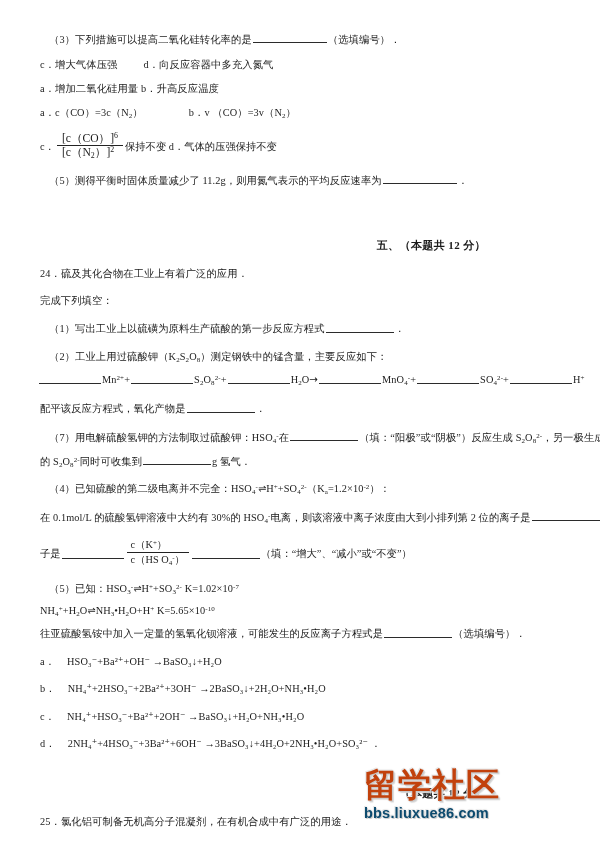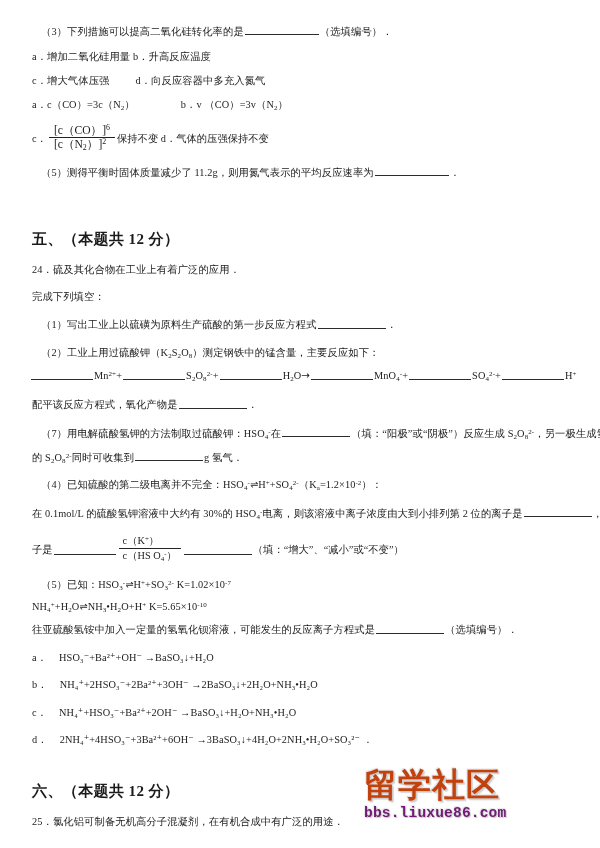--- a/index.html
+++ b/index.html
@@ -7,42 +7,43 @@
     width:600px;height:848px;
     background:#ffffff;
     font-family:"Liberation Serif","DejaVu Serif",serif;
     color:#1b1b1b;
     overflow:hidden;
     position:relative;
   }
   .page{
     position:relative;
     width:524px;height:848px;
-    padding:0;
+    padding:8px;
     box-sizing:border-box;
   }
   .body-wrap{
     padding:26px 30px 0 32px;
     box-sizing:border-box;
   }
   .ln{
     font-size:10.3px;
     line-height:1;
     margin:0 0 14px 0;
     white-space:nowrap;
     letter-spacing:0.1px;
   }
   .ln.tight{margin-bottom:12px;}
   .ln.wide{margin-bottom:17px;}
   .indent{padding-left:9px;}
   .sec-head{
-    font-size:15px;
+    font-size:11px;
     font-weight:bold;
     margin:0 0 16px 0;
     letter-spacing:0.4px;
+    text-align:right;
   }
   .blank{
     display:inline-block;
     border-bottom:1px solid #2b2b2b;
     height:0.82em;
     vertical-align:baseline;
     margin:0 1px;
   }
   .b-md{width:62px;}
   .b-lg{width:68px;}
@@ -90,24 +91,24 @@
     color:#c2410c;
     text-shadow:
       1px 1px 0 #c9c9c9,
       2px 2px 1px #d8d8d8,
       -1px -1px 0 #e6e6e6,
       0 0 2px #bdbdbd;
     line-height:1;
     white-space:nowrap;
   }
   .wm-sub{
-    font-family:Liberation Mono, monospace;
+    font-family:Liberation Sans, sans-serif;
     font-weight:bold;
     font-size:14.5px;
-    color:#701a75;
+    color:#0c4a6e;
     text-shadow:
       1px 1px 0 #cfcfcf,
       -1px -1px 0 #e8e8e8,
       0 0 2px #c4c4c4;
     margin-top:4px;
     letter-spacing:0.2px;
     white-space:nowrap;
   }
   .arrow{font-family:"DejaVu Sans",sans-serif;}
   .eqm{font-family:"DejaVu Sans",sans-serif;font-size:0.95em;}
@@ -115,25 +116,25 @@
 </head>
 <body>
 
 <div class="page">
  <div class="body-wrap">
 
   <div class="ln indent">
     <span>（3）下列措施可以提高二氧化硅转化率的是</span><span class="blank b-xl"></span><span>（选填编号）．</span>
   </div>
 
-  <div class="ln"><span>a．增加二氧化硅用量 b．升高反应温度</span></div>
-
   <div class="ln">
     <span>c．增大气体压强</span><span class="gap-m"></span><span>d．向反应容器中多充入氮气</span>
   </div>
+
+  <div class="ln"><span>a．增加二氧化硅用量 b．升高反应温度</span></div>
 
 
   <div class="ln">
     <span>a．c（CO）=3c（N</span><sub>2</sub><span>）</span><span class="gap-l"></span><span>b．v （CO）=3v（N</span><sub>2</sub><span>）</span>
   </div>
 
   <div class="frac-row">
     <span>c．</span>
     <span class="frac frac-big">
       <span class="num"><span>[c（CO）]</span><sup>6</sup></span>

